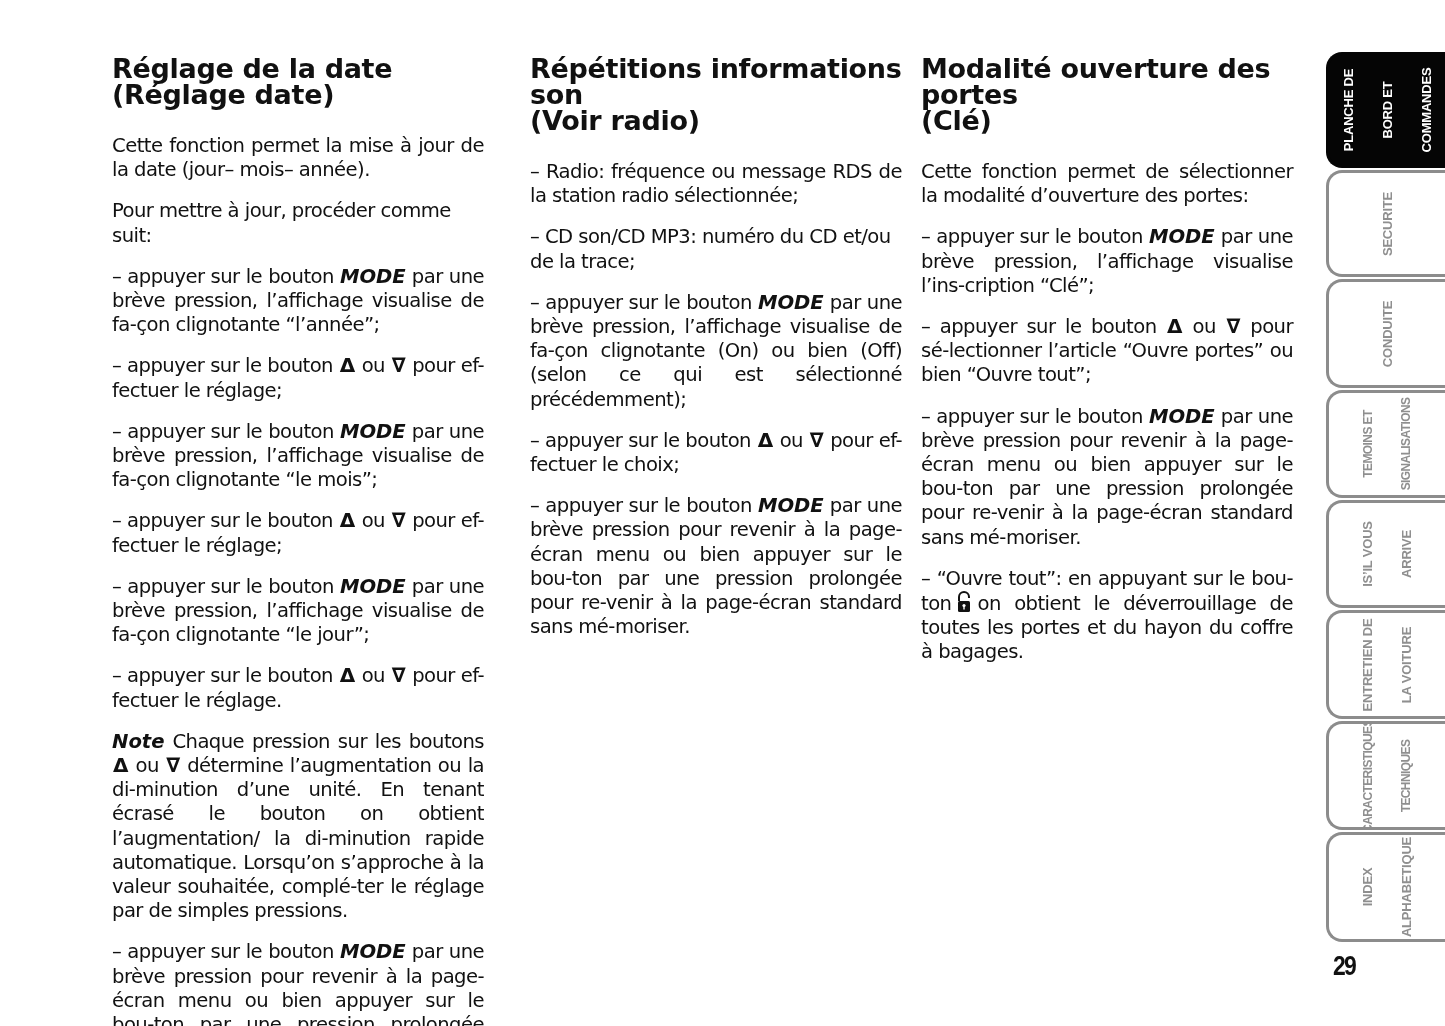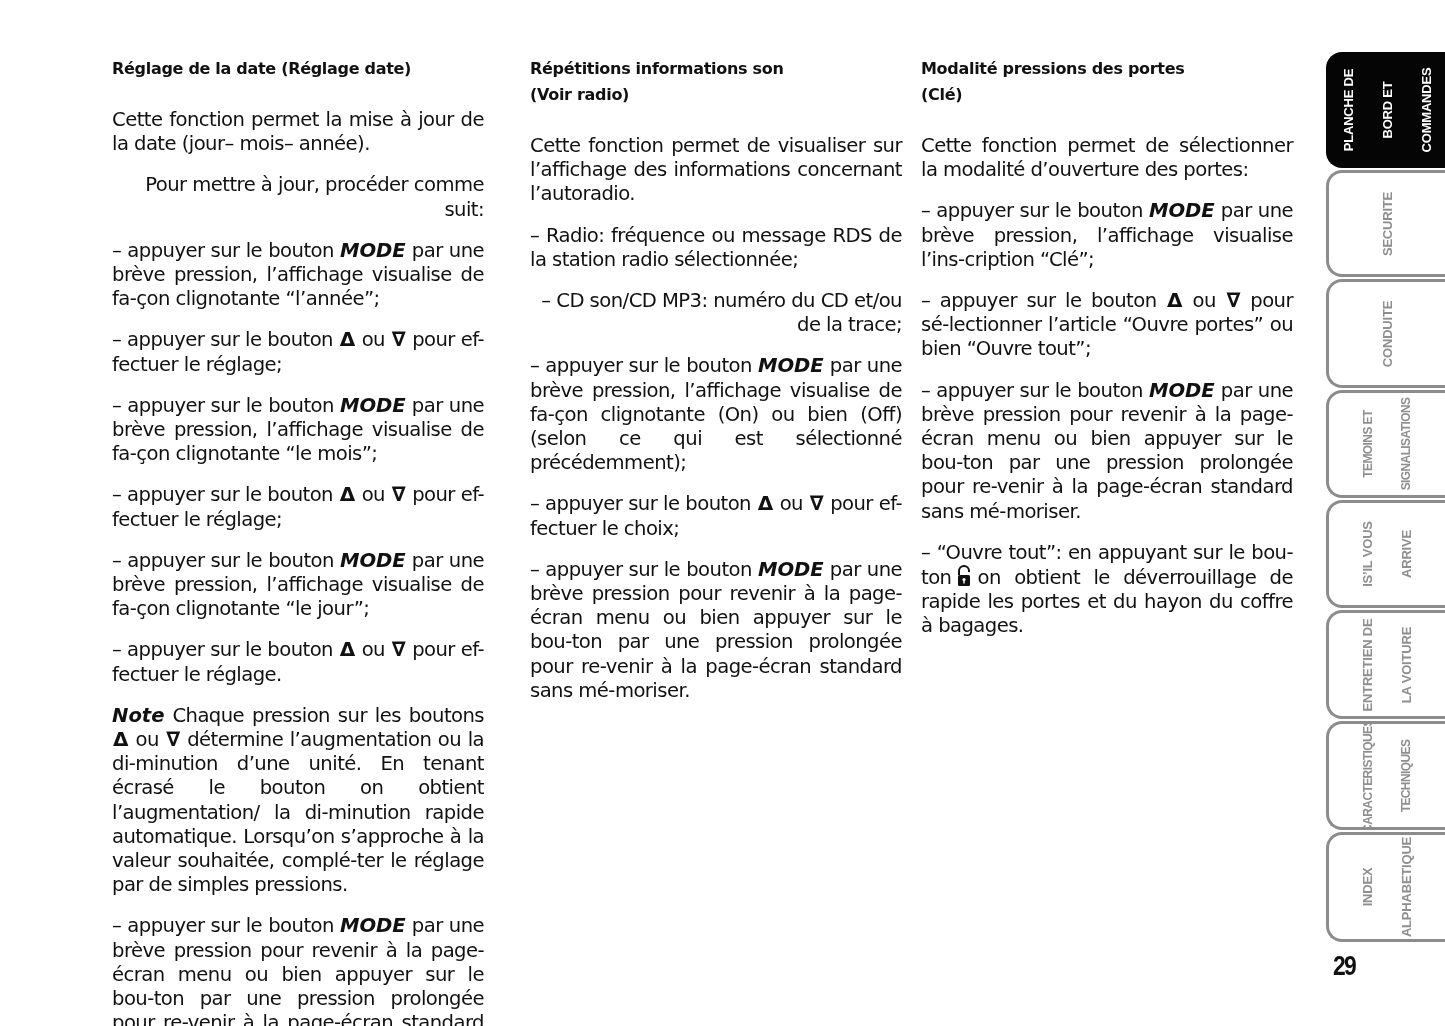--- a/index.html
+++ b/index.html
@@ -22,32 +22,32 @@
       font-size: 19.6px;
       line-height: 24.2px;
       letter-spacing: -0.55px;
       word-spacing: 0px;
     }
     #col-1 { left: 112px; }
     #col-2 { left: 530px; }
     #col-3 { left: 921px; }
     .col-title {
       font-weight: bold;
-      font-size: 16px;
+      font-size: 27px;
       line-height: 26px;
       margin: 0 0 26px 0;
       letter-spacing: -0.3px;
     }
     .para {
       margin: 17px 0 13px 0;
       text-align: justify;
       hyphens: manual;
     }
     .para.left {
-      text-align: right;
+      text-align: left;
     }
     .b {
       font-weight: bold;
       letter-spacing: 0px;
       font-style: italic;
     }
     .tri {
       display: inline-block;
       font-weight: bold;
       font-size: 20px;
@@ -136,40 +136,39 @@
   <p class="para"><span>– appuyer sur le bouton </span><span class="b">MODE</span><span> par une brève pression, l’affichage visualise de fa-çon clignotante “le mois”;</span></p>
   <p class="para"><span>– appuyer sur le bouton </span><span class="tri">Δ</span><span> ou </span><span class="tri">∇</span><span> pour ef-fectuer le réglage;</span></p>
   <p class="para"><span>– appuyer sur le bouton </span><span class="b">MODE</span><span> par une brève pression, l’affichage visualise de fa-çon clignotante “le jour”;</span></p>
   <p class="para"><span>– appuyer sur le bouton </span><span class="tri">Δ</span><span> ou </span><span class="tri">∇</span><span> pour ef-fectuer le réglage.</span></p>
   <p class="para"><span class="b">Note</span><span> Chaque pression sur les boutons </span><span class="tri">Δ</span><span> ou </span><span class="tri">∇</span><span> détermine l’augmentation ou la di-minution d’une unité. En tenant écrasé le bouton on obtient l’augmentation/ la di-minution rapide automatique. Lorsqu’on s’approche à la valeur souhaitée, complé-ter le réglage par de simples pressions.</span></p>
   <p class="para"><span>– appuyer sur le bouton </span><span class="b">MODE</span><span> par une brève pression pour revenir à la page-écran menu ou bien appuyer sur le bou-ton par une pression prolongée pour re-venir à la page-écran standard sans mé-moriser.</span></p>
 </div>
 
 <div class="column" id="col-2">
   <div class="col-title"><span>Répétitions informations son</span><br><span>(Voir radio)</span></div>
-  <p class="para">Cette fonction permet de visualiser sur l’affichage des informations concernant l’autoradio.</p>
   <p class="para">– Radio: fréquence ou message RDS de la station radio sélectionnée;</p>
   <p class="para left">– CD son/CD MP3: numéro du  CD et/ou de la trace;</p>
   <p class="para"><span>– appuyer sur le bouton </span><span class="b">MODE</span><span> par une brève pression, l’affichage visualise de fa-çon clignotante (On) ou bien (Off) (selon ce qui est sélectionné précédemment);</span></p>
   <p class="para"><span>– appuyer sur le bouton </span><span class="tri">Δ</span><span> ou </span><span class="tri">∇</span><span> pour ef-fectuer le choix;</span></p>
   <p class="para"><span>– appuyer sur le bouton </span><span class="b">MODE</span><span> par une brève pression pour revenir à la page-écran menu ou bien appuyer sur le bou-ton par une pression prolongée pour re-venir à la page-écran standard sans mé-moriser.</span></p>
 </div>
 
 <div class="column" id="col-3">
-  <div class="col-title"><span>Modalité pressions des portes</span><br><span>(Clé)</span></div>
+  <div class="col-title"><span>Modalité ouverture des portes</span><br><span>(Clé)</span></div>
   <p class="para">Cette fonction permet de sélectionner la modalité d’ouverture des portes:</p>
   <p class="para"><span>– appuyer sur le bouton </span><span class="b">MODE</span><span> par une brève pression, l’affichage visualise l’ins-cription “Clé”;</span></p>
   <p class="para"><span>– appuyer sur le bouton </span><span class="tri">Δ</span><span> ou </span><span class="tri">∇</span><span> pour sé-lectionner l’article “Ouvre portes” ou bien “Ouvre tout”;</span></p>
   <p class="para"><span>– appuyer sur le bouton </span><span class="b">MODE</span><span> par une brève pression pour revenir à la page-écran menu ou bien appuyer sur le bou-ton par une pression prolongée pour re-venir à la page-écran standard sans mé-moriser.</span></p>
   <p class="para"><span>– “Ouvre tout”: en appuyant sur le bou-ton</span><svg class="lock" viewBox="0 0 18 22">
         <path d="M4 10 V6 A5 5 0 0 1 14 6 V7" fill="none" stroke="#111" stroke-width="2"></path>
         <rect x="3" y="10" width="12" height="11" rx="1.5" fill="#111"></rect>
         <circle cx="9" cy="14.5" r="1.6" fill="#fff"></circle>
         <rect x="8.3" y="15" width="1.4" height="3.5" fill="#fff"></rect>
-      </svg><span>on obtient le déverrouillage de rapide les portes et du hayon du coffre à bagages.</span></p>
+      </svg><span>on obtient le déverrouillage de toutes les portes et du hayon du coffre à bagages.</span></p>
 </div>
 
 <div class="tabs">
   <div class="tab active" style="height:116px;">
     <div class="tab-label">
       <span>PLANCHE DE</span>
       <span>BORD ET</span>
       <span>COMMANDES</span>
     </div>
   </div>

